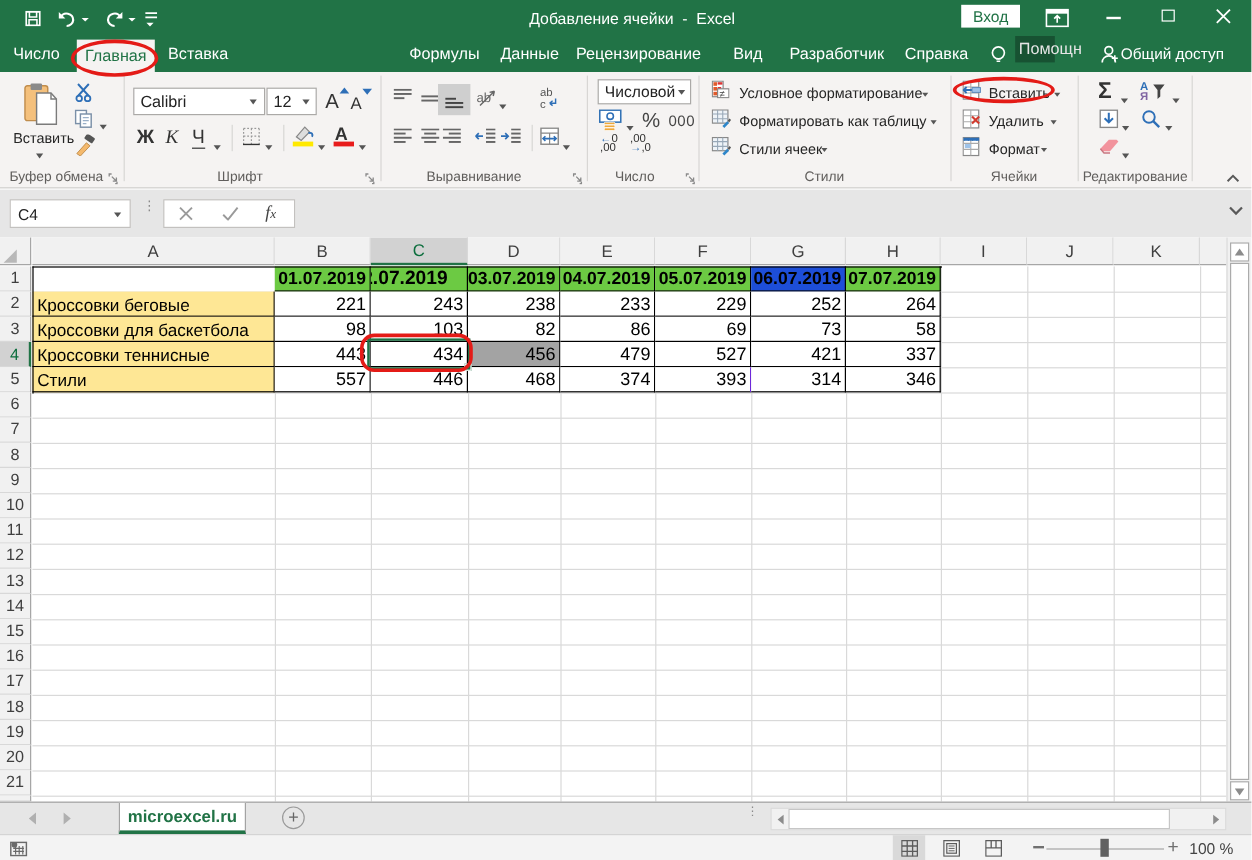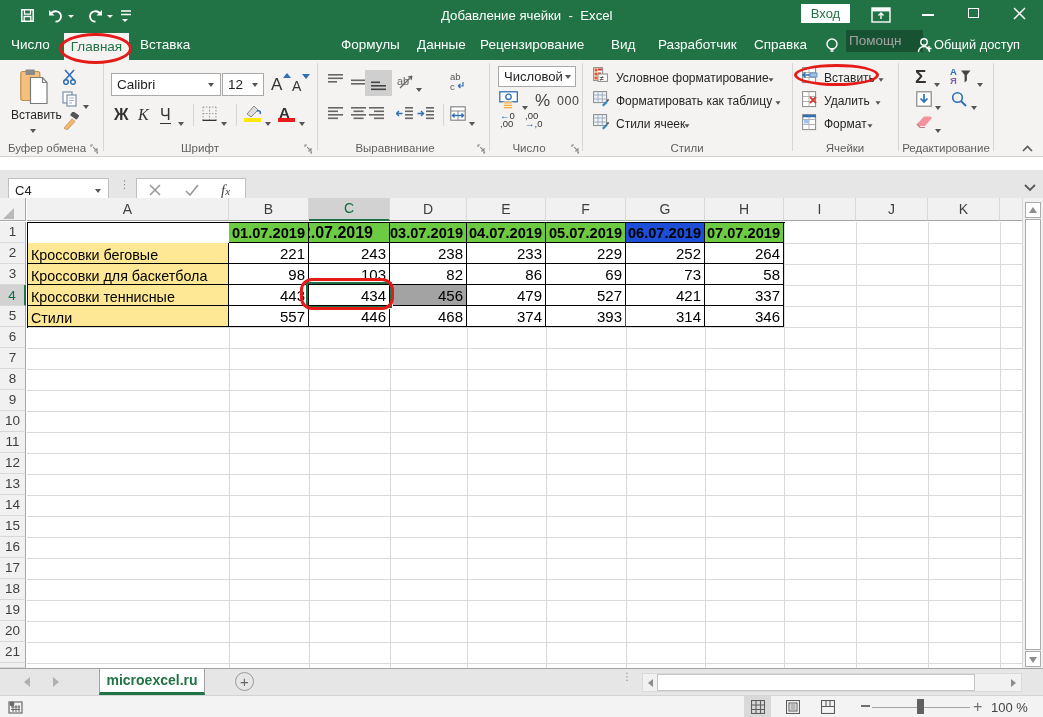--- a/index.html
+++ b/index.html
@@ -19,21 +19,21 @@
 
   
   #ribbon { position:absolute; left:0; top:60px; width:1043px; height:97px; background:#f5f3f2; border-bottom:1px solid #d2d0ce; }
   .gdiv { position:absolute; top:3px; width:1px; height:88px; background:#d8d6d4; }
   .glabel { position:absolute; top:82px; font-size:11.5px; color:#605e5c; text-align:center; }
   .rtext { font-size:12px; color:#262626; }
   .combo { position:absolute; background:#fff; border:1px solid #aba9a7; }
   .dd { display:inline-block; width:0; height:0; border-left:3.5px solid transparent; border-right:3.5px solid transparent; border-top:4px solid #555; vertical-align:middle; }
 
   
-  #fbar { position:absolute; left:0; top:170px; width:1043px; height:40px; background:#e6e6e6; }
+  #fbar { position:absolute; left:0; top:158px; width:1043px; height:40px; background:#e6e6e6; }
   #namebox { position:absolute; left:8px; top:8px; width:101px; height:24px; background:#fff; border:1px solid #c3c1bf; font-size:13px; color:#222; }
   #fxbox { position:absolute; left:136px; top:8px; width:110px; height:24px; background:#fff; border:1px solid #c3c1bf; }
   #finput { position:absolute; left:248px; top:8px; width:789px; height:24px; background:#fff; font-size:13px; color:#222; }
 
   
   #sheet { position:absolute; left:0; top:198px; width:1043px; height:470px; background:#fff; }
   .colh { position:absolute; top:0; height:23px; background:#f1f1f1; border-right:1px solid #d8d8d8; color:#3f3f3f; font-size:14px; text-align:center; line-height:23px; }
   .rowh { position:absolute; left:0; width:26px; background:#f1f1f1; border-bottom:1px solid #d8d8d8; color:#3f3f3f; font-size:13.5px; text-align:center; }
   .gvline { position:absolute; width:1px; background:#d9d9d9; }
   .ghline { position:absolute; height:1px; background:#d9d9d9; }
@@ -90,21 +90,21 @@
     <div class="tab" style="left:341px">Формулы</div>
     <div class="tab" style="left:417px">Данные</div>
     <div class="tab" style="left:480px">Рецензирование</div>
     <div class="tab" style="left:611px">Вид</div>
     <div class="tab" style="left:658px">Разработчик</div>
     <div class="tab" style="left:754px">Справка</div>
     <svg class="abs" style="left:824px;top:6px" width="16" height="19" viewBox="0 0 16 19">
       <circle cx="8" cy="8" r="5" stroke="#fff" stroke-width="1.4" fill="none"></circle>
       <path d="M6 13 h4 M6.5 15 h3" stroke="#fff" stroke-width="1.3"></path>
     </svg>
-    <div class="abs" style="left:846px;top:0;width:77px;height:22px;background:#175232;color:#a3a3a3;font-size:13.5px;line-height:22px;padding-left:3px">Помощн</div>
+    <div class="abs" style="left:846px;top:0;width:33px;height:22px;background:#175232;color:#e5e5e5;font-size:13.5px;line-height:22px;padding-left:3px">Помощн</div>
     <svg class="abs" style="left:917px;top:7px" width="17" height="17" viewBox="0 0 17 17">
       <circle cx="7" cy="5" r="3.2" stroke="#fff" stroke-width="1.4" fill="none"></circle>
       <path d="M1.5 15 a5.5 5.5 0 0 1 11 0" stroke="#fff" stroke-width="1.4" fill="none"></path>
       <path d="M12 9 v5 M9.5 11.5 h5" stroke="#fff" stroke-width="1.3"></path>
     </svg>
     <div class="tab" style="left:934px;font-size:12.8px">Общий доступ</div>
     <div class="redellipse" style="left:59px;top:3px;width:73px;height:31px;border-width:3.5px"></div>
   </div>
 
   <div id="ribbon">

